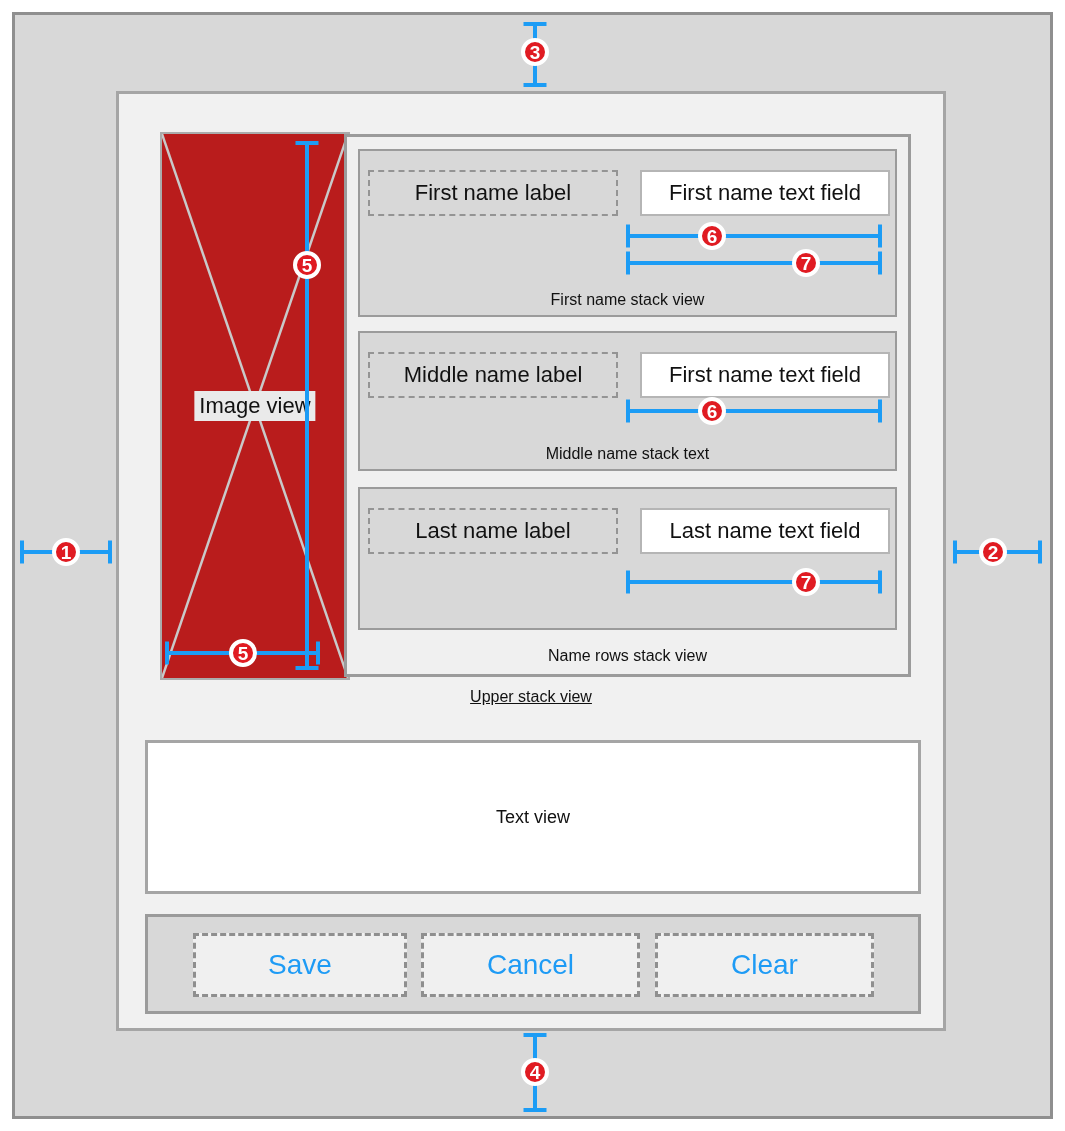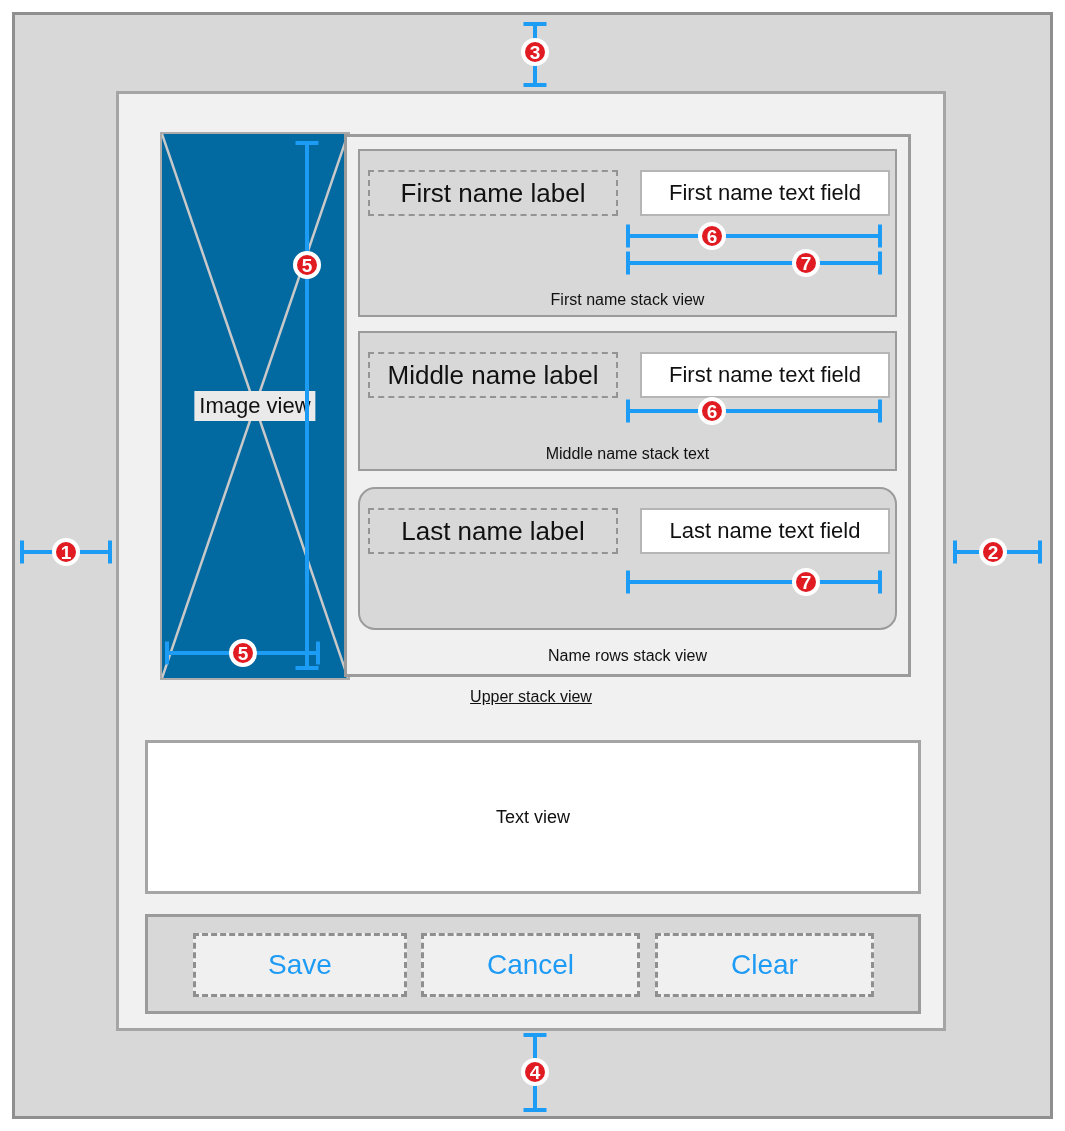--- a/index.html
+++ b/index.html
@@ -11,34 +11,34 @@
   html,body{width:1065px;height:1131px;background:#ffffff;
     font-family:"Liberation Sans","DejaVu Sans",sans-serif;color:#111;}
   .canvas{position:relative;width:1065px;height:1131px;overflow:hidden;}
 
   
   .root-view{position:absolute;left:12px;top:12px;width:1041px;height:1107px;
     background:#d8d8d8;border:3px solid #8f8f8f;}
   .main-view{position:absolute;left:116px;top:91px;width:830px;height:940px;
     background:#f1f1f1;border:3px solid #a5a5a5;}
   .image-view{position:absolute;left:160px;top:132px;width:190px;height:548px;
-    background:#0369a1;border:2px solid #ababab;}
+    background:#b91c1c;border:2px solid #ababab;}
   .image-view svg{position:absolute;left:0;top:0;width:100%;height:100%;}
   .image-caption{position:absolute;left:50%;top:50%;transform:translate(-50%,-50%);
     background:#eaeaea;padding:2px 5px;font-size:22px;white-space:nowrap;}
   .name-rows{position:absolute;left:344px;top:134px;width:567px;height:543px;
     background:#f0f0f0;border:3px solid #9b9b9b;}
   .name-row{position:absolute;left:11px;width:539px;
     background:#d8d8d8;border:2px solid #9b9b9b;}
   .row-1{top:12px;height:168px;}
   .row-2{top:194px;height:140px;}
-  .row-3{top:350px;height:143px;border-radius:17px;}
+  .row-3{top:350px;height:143px;}
   .dashed-label{position:absolute;left:8px;top:19px;width:250px;height:46px;
     border:2px dashed #949494;display:flex;align-items:center;justify-content:center;
-    font-size:26px;white-space:nowrap;}
+    font-size:22px;white-space:nowrap;}
   .text-field{position:absolute;left:266px;top:19px;width:250px;height:46px;
     background:#ffffff;border:2px solid #b5b5b5;display:flex;align-items:center;
     justify-content:center;font-size:22px;white-space:nowrap;margin-left:14px;}
   .caption{position:absolute;left:50%;transform:translateX(-50%);
     font-size:16px;white-space:nowrap;}
   .row-caption{bottom:6px;}
   .nr-caption{bottom:9px;}
   .us-caption{bottom:9px;}
   .text-view{position:absolute;left:145px;top:740px;width:776px;height:154px;
     background:#ffffff;border:3px solid #a5a5a5;

